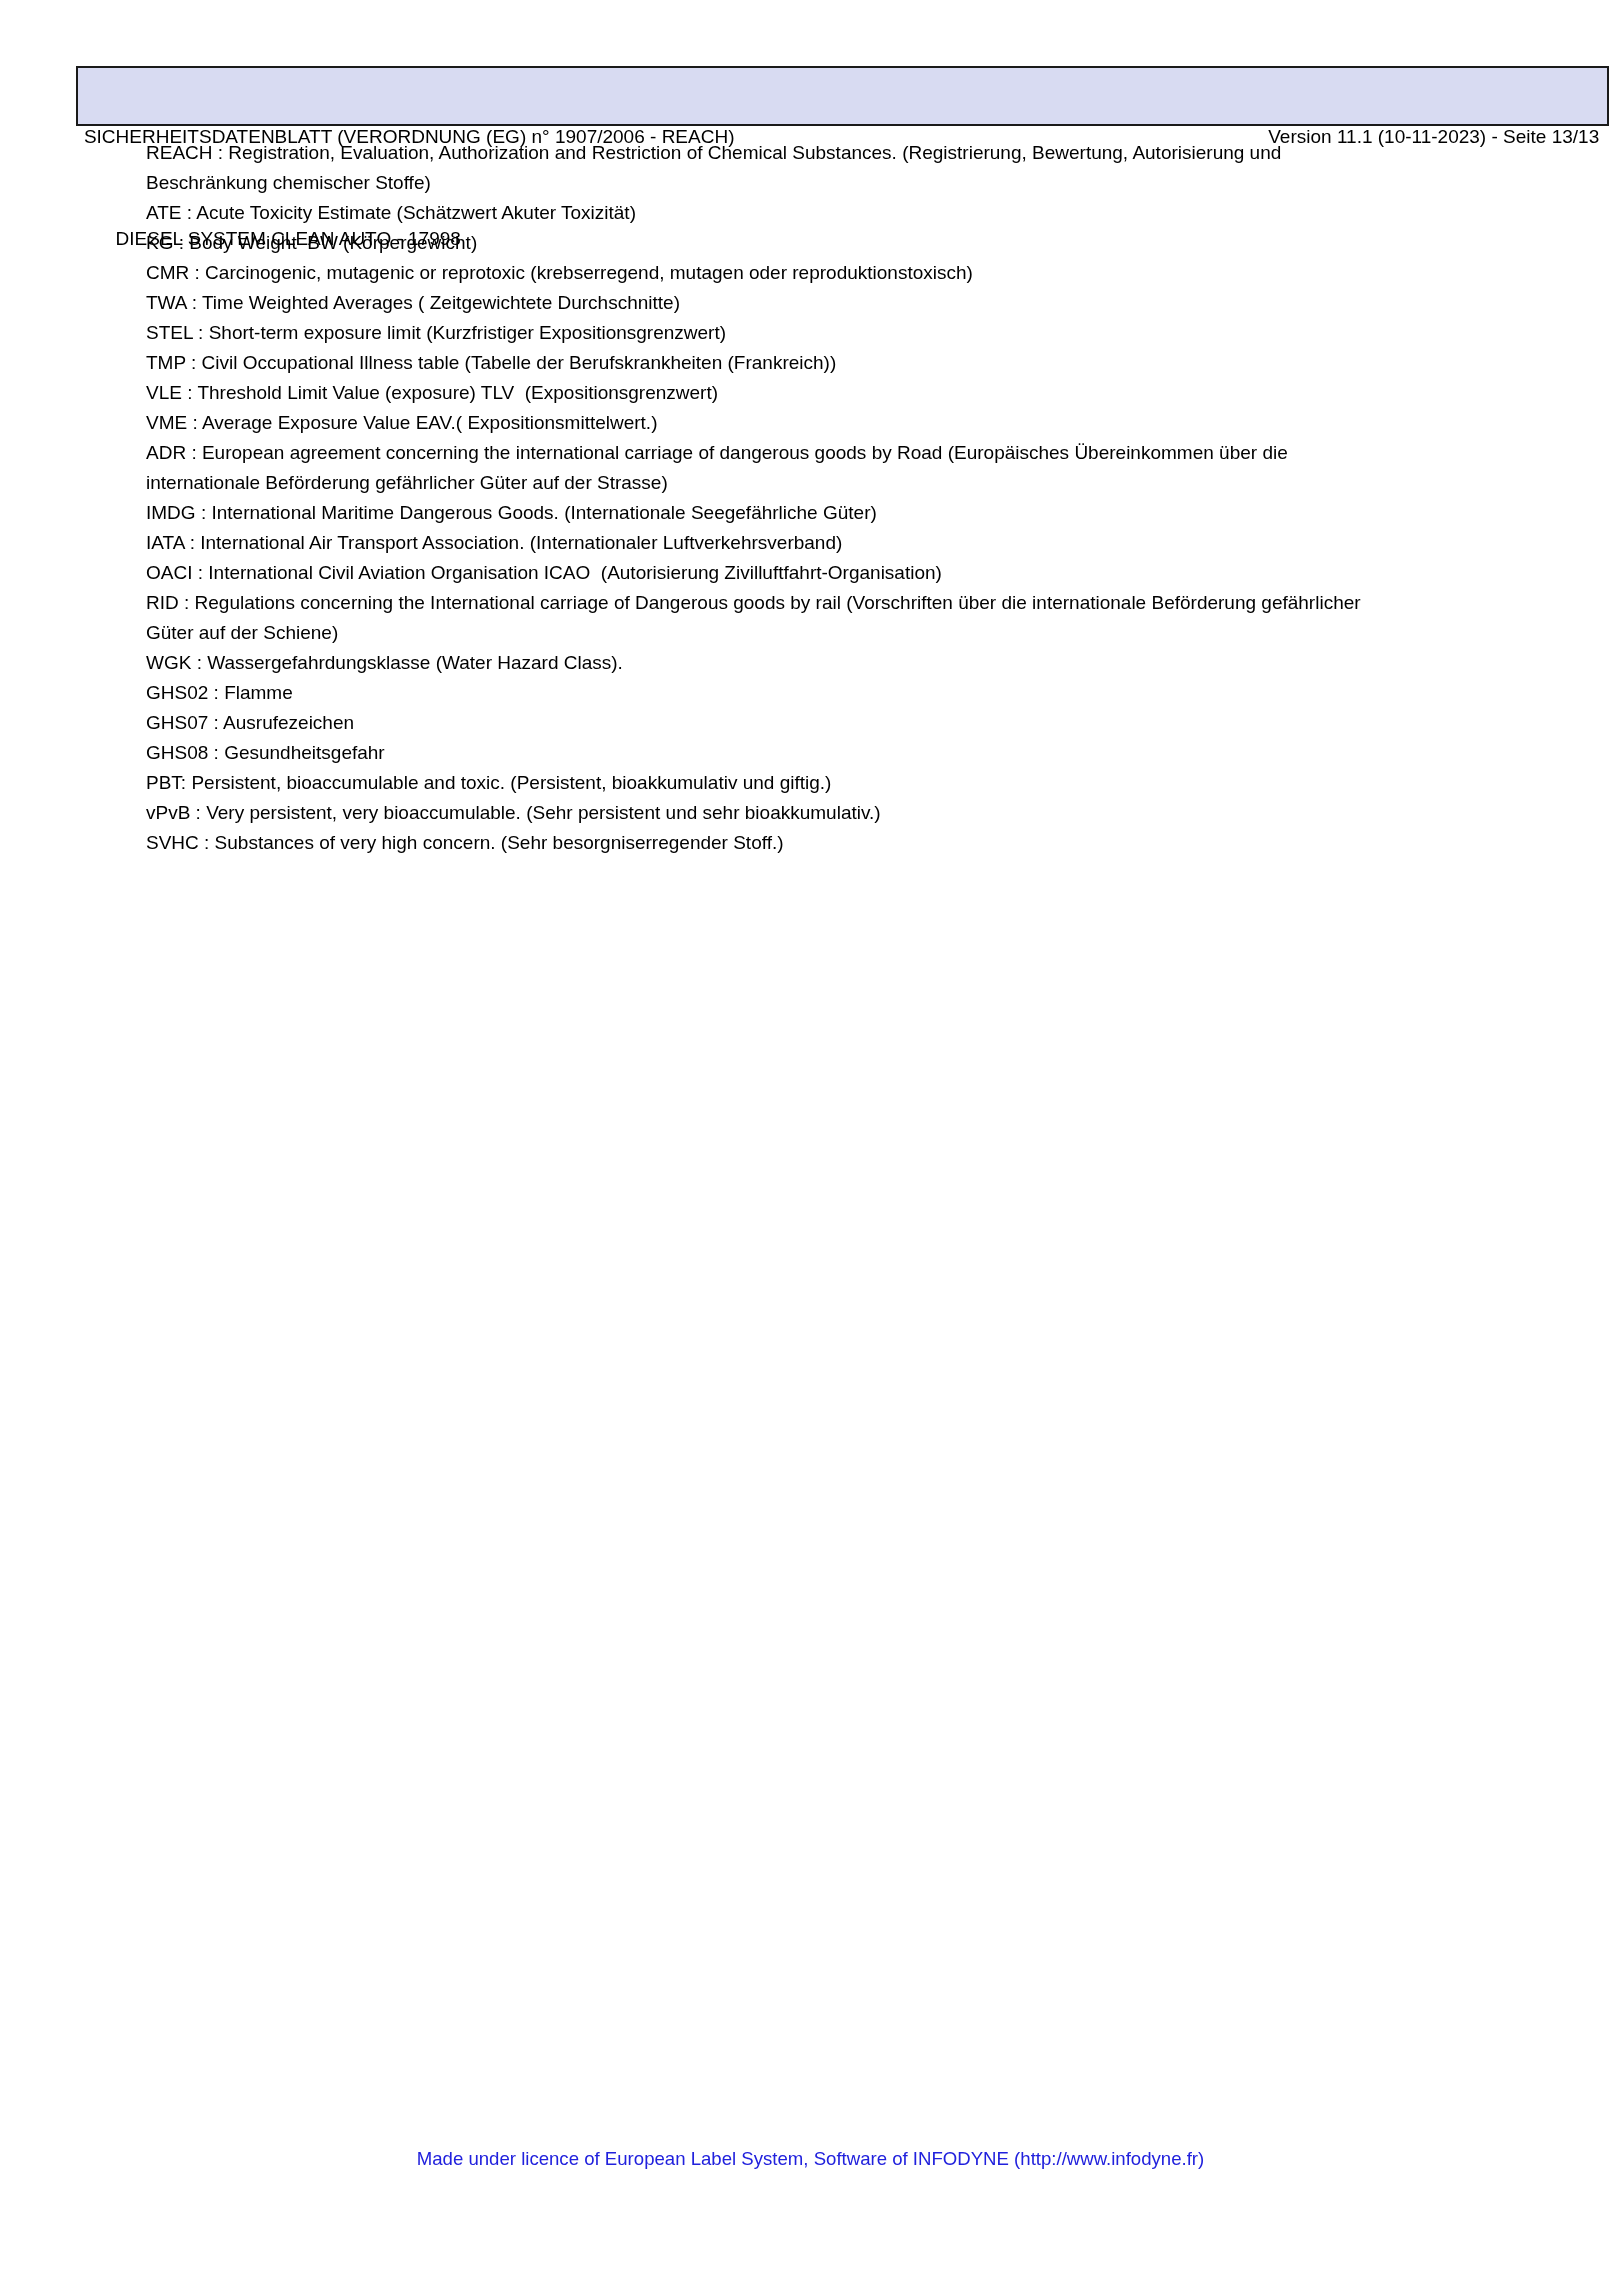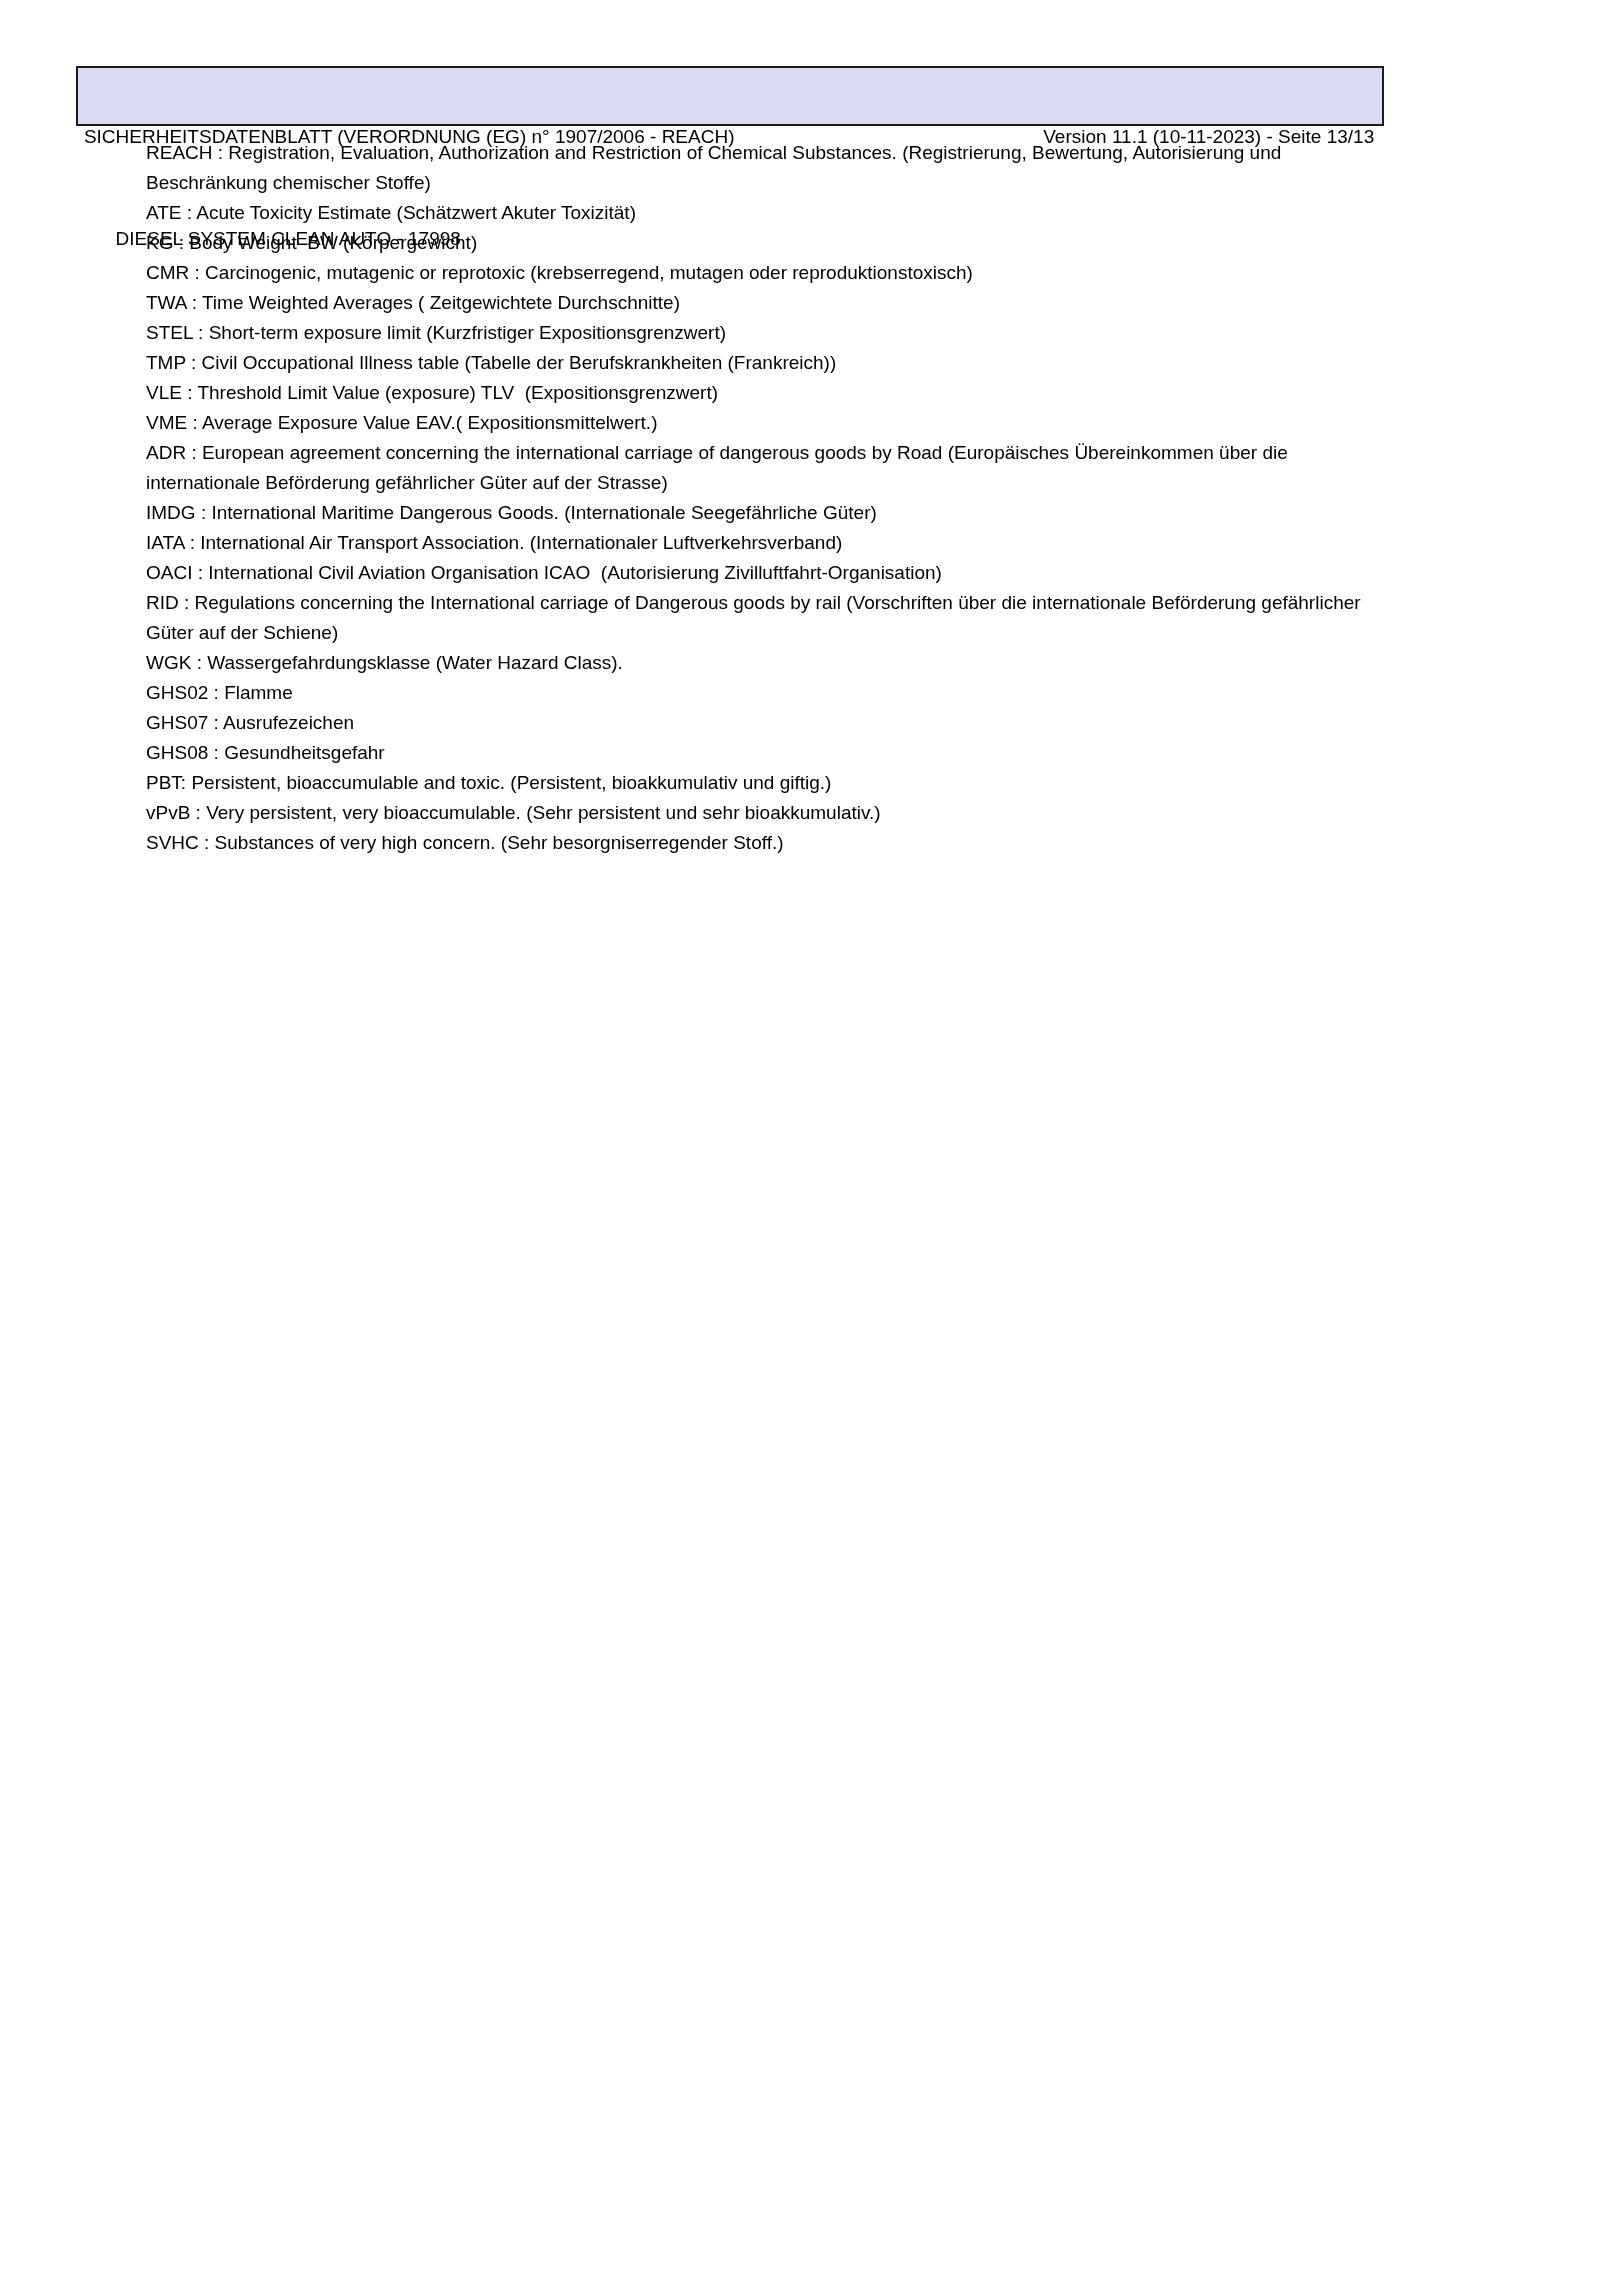--- a/index.html
+++ b/index.html
@@ -13,21 +13,21 @@
     height: 2293px;
     background: #ffffff;
     font-family: "Liberation Sans", "DejaVu Sans", sans-serif;
     color: #000000;
     overflow: hidden;
   }
   .header-box {
     position: absolute;
     left: 76px;
     top: 66px;
-    width: 1308px;
+    width: 1533px;
     height: 60px;
     box-sizing: border-box;
     background: #d8dbf2;
     border: 2px solid #1a1a1a;
     padding: 4.9px 7.8px 0 5.9px;
     font-size: 19px;
     line-height: 25.5px;
     white-space: pre;
   }
   .header-row-1 {
@@ -93,15 +93,16 @@
       <div class="def-line">Güter auf der Schiene)</div>
       <div class="def-line">WGK : Wassergefahrdungsklasse (Water Hazard Class).</div>
       <div class="def-line">GHS02 : Flamme</div>
       <div class="def-line">GHS07 : Ausrufezeichen</div>
       <div class="def-line">GHS08 : Gesundheitsgefahr</div>
       <div class="def-line">PBT: Persistent, bioaccumulable and toxic. (Persistent, bioakkumulativ und giftig.)</div>
       <div class="def-line">vPvB : Very persistent, very bioaccumulable. (Sehr persistent und sehr bioakkumulativ.)</div>
       <div class="def-line">SVHC : Substances of very high concern. (Sehr besorgniserregender Stoff.)</div>
     </div>
 
+  <div class="footer">Made under licence of European Label System, Software of INFODYNE (http://www.infodyne.fr)</div>
 
 </div>
 
 
 </body></html>

